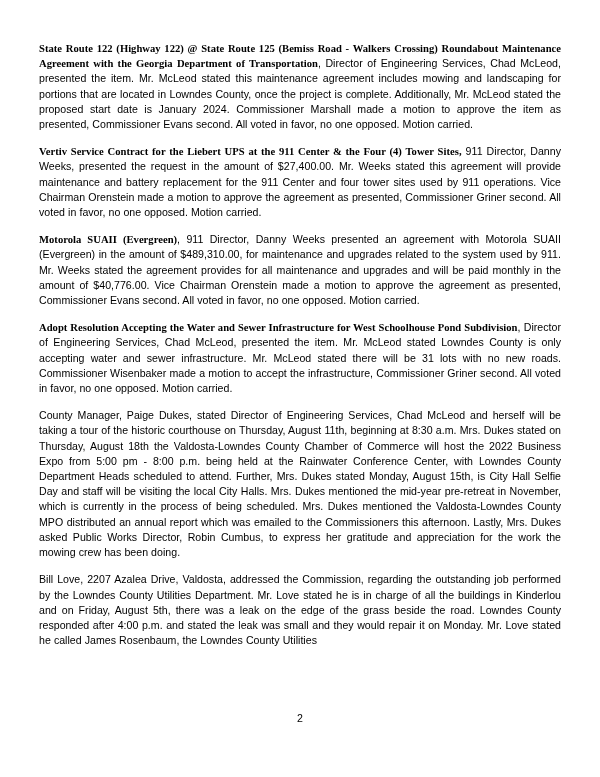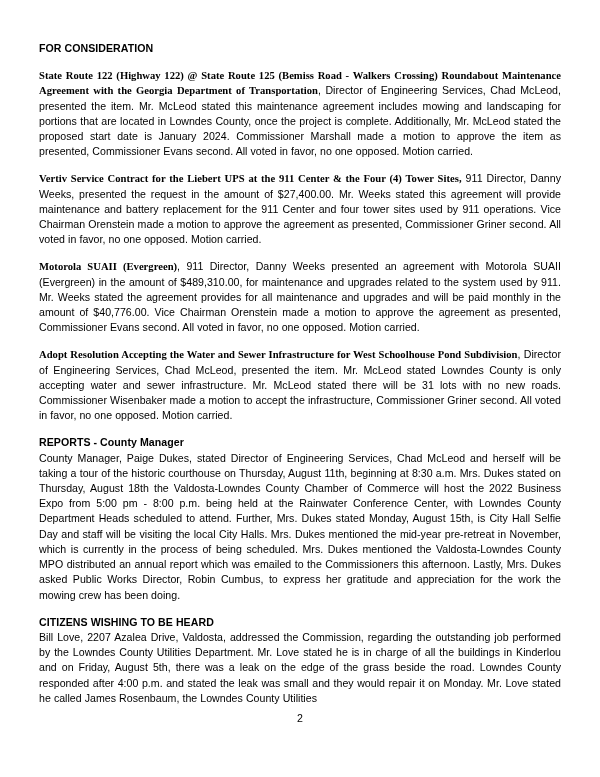--- a/index.html
+++ b/index.html
@@ -72,34 +72,31 @@
     font-size: 10.6px;
     line-height: 13px;
   }
 </style>
 </head>
 <body>
 
 <div class="page">
   <div class="content">
 
-    <div class="heading">FOR CONSIDERATION</div>
 
     <p class="para"><b>State Route 122 (Highway 122) @ State Route 125 (Bemiss Road - Walkers Crossing) Roundabout Maintenance Agreement with the Georgia Department of Transportation</b><span>, Director of Engineering Services, Chad McLeod, presented the item.  Mr. McLeod stated this maintenance agreement includes mowing and landscaping for portions that are located in Lowndes County, once the project is complete.  Additionally, Mr. McLeod stated the proposed start date is January 2024.  Commissioner Marshall made a motion to approve the item as presented, Commissioner Evans second.  All voted in favor, no one opposed.  Motion carried.</span></p>
 
     <p class="para"><b>Vertiv Service Contract for the Liebert UPS at the 911 Center &amp; the Four (4) Tower Sites,</b><span> 911 Director, Danny Weeks, presented the request in the amount of $27,400.00.  Mr. Weeks stated this agreement will provide maintenance and battery replacement for the 911 Center and four tower sites used by 911 operations.  Vice Chairman Orenstein made a motion to approve the agreement as presented, Commissioner Griner second.  All voted in favor, no one opposed.  Motion carried.</span></p>
 
     <p class="para"><b>Motorola SUAII (Evergreen)</b><span>, 911 Director, Danny Weeks presented an agreement with Motorola SUAII (Evergreen) in the amount of $489,310.00, for maintenance and upgrades related to the system used by 911.  Mr. Weeks stated the agreement provides for all maintenance and upgrades and will be paid monthly in the amount of $40,776.00.  Vice Chairman Orenstein made a motion to approve the agreement as presented, Commissioner Evans second.  All voted in favor, no one opposed.  Motion carried.</span></p>
 
     <p class="para"><b>Adopt Resolution Accepting the Water and Sewer Infrastructure for West Schoolhouse Pond Subdivision</b><span>, Director of Engineering Services, Chad McLeod, presented the item.  Mr. McLeod stated Lowndes County is only accepting water and sewer infrastructure.  Mr. McLeod stated there will be 31 lots with no new roads.  Commissioner Wisenbaker made a motion to accept the infrastructure, Commissioner Griner second.  All voted in favor, no one opposed.  Motion carried.</span></p>
 
-    <div class="section-head">REPORTS - County Manager</div>
 
     <p class="para para-after-head">County Manager, Paige Dukes, stated Director of Engineering Services, Chad McLeod and herself will be taking a tour of the historic courthouse on Thursday, August 11th, beginning at 8:30 a.m.  Mrs. Dukes stated on Thursday, August 18th the Valdosta-Lowndes County Chamber of Commerce will host the 2022 Business Expo from 5:00 pm - 8:00 p.m. being held at the Rainwater Conference Center, with Lowndes County Department Heads scheduled to attend.  Further, Mrs. Dukes stated Monday, August 15th, is City Hall Selfie Day and staff will be visiting the local City Halls.  Mrs. Dukes mentioned the mid-year pre-retreat in November, which is currently in the process of being scheduled.  Mrs. Dukes mentioned the Valdosta-Lowndes County MPO distributed an annual report which was emailed to the Commissioners this afternoon.  Lastly, Mrs. Dukes asked Public Works Director, Robin Cumbus, to express her gratitude and appreciation for the work the mowing crew has been doing.</p>
 
-    <div class="section-head">CITIZENS WISHING TO BE HEARD</div>
 
     <p class="para para-after-head tight">Bill Love, 2207 Azalea Drive, Valdosta, addressed the Commission, regarding the outstanding job performed by the Lowndes County Utilities Department.  Mr. Love stated he is in charge of all the buildings in Kinderlou and on Friday, August 5th, there was a leak on the edge of the grass beside the road.  Lowndes County responded after 4:00 p.m. and stated the leak was small and they would repair it on Monday.  Mr. Love stated he called James Rosenbaum, the Lowndes County Utilities</p>
 
   </div>
 
   <div class="page-number">2</div>
 </div>
 
 </body></html>

